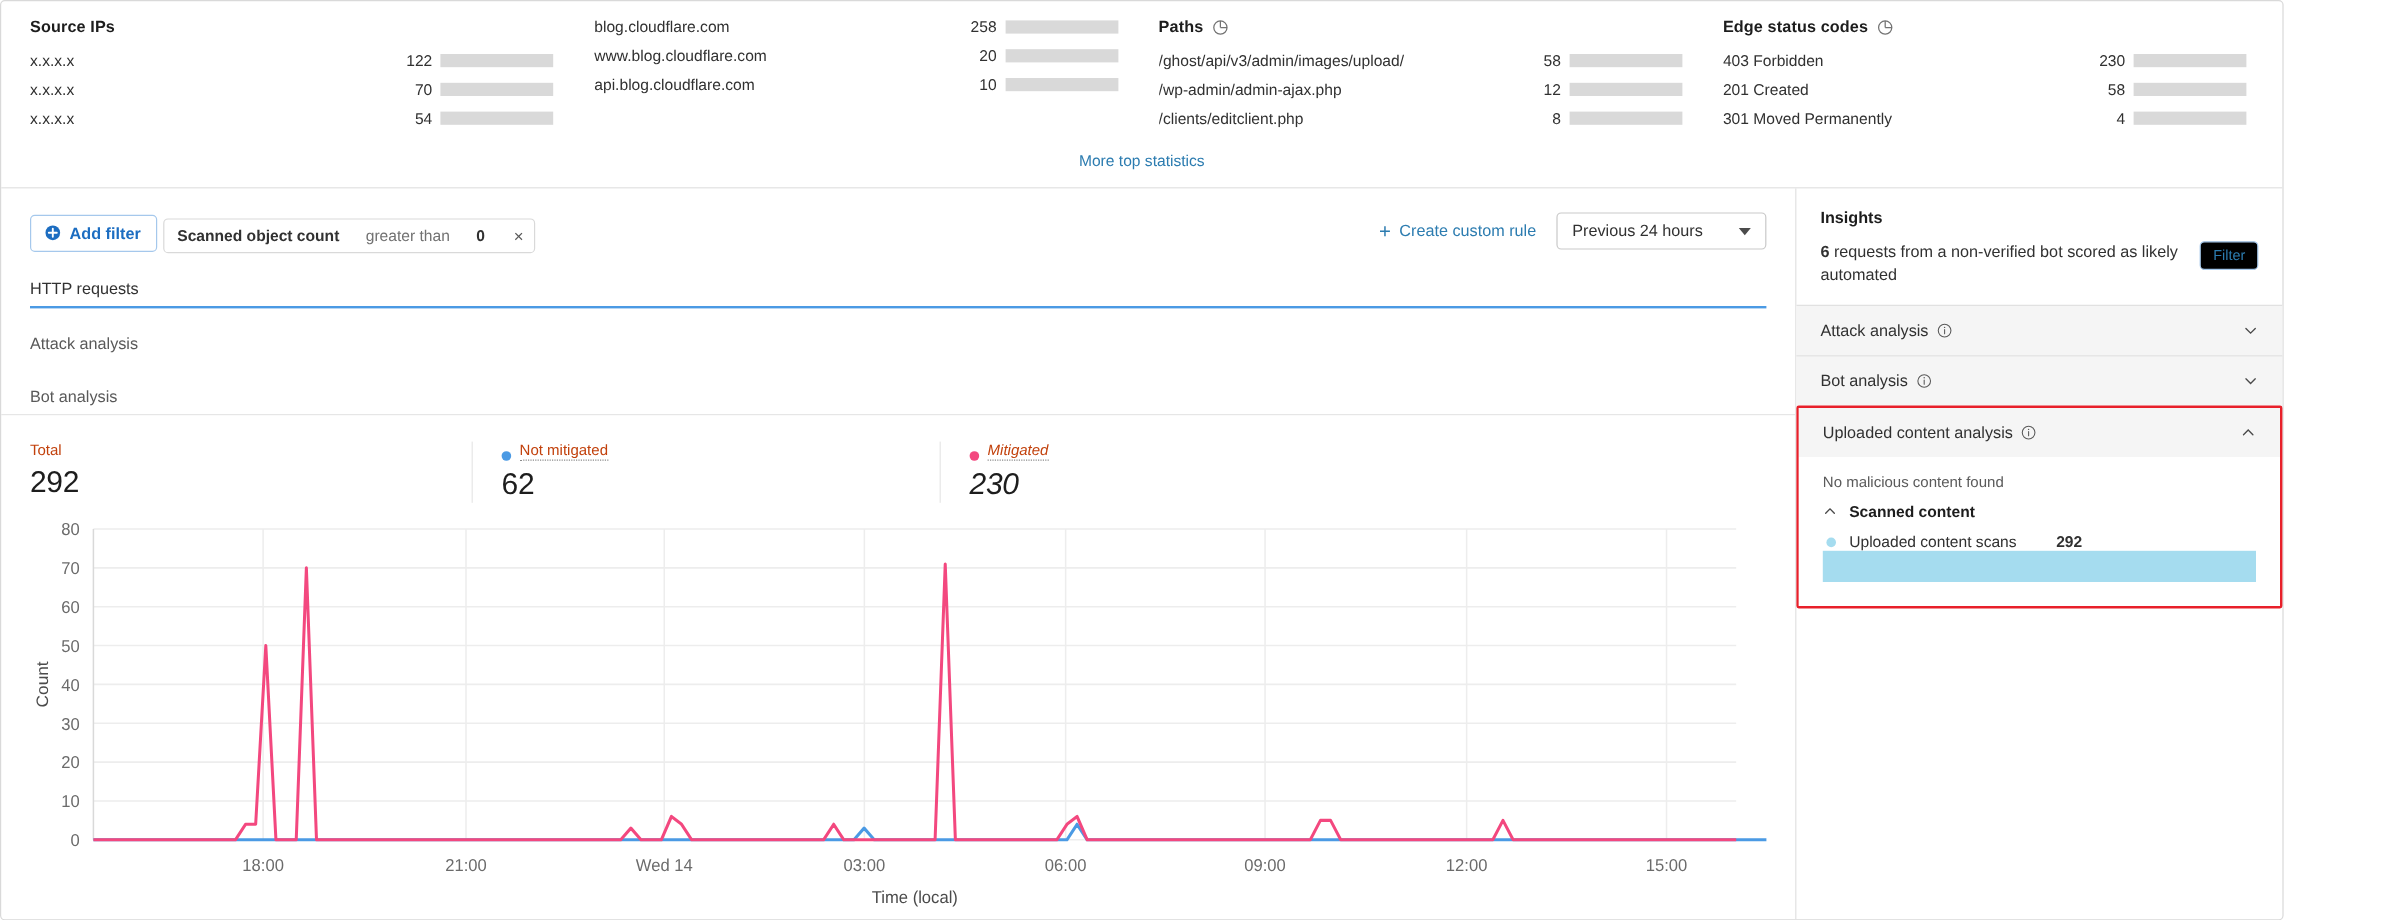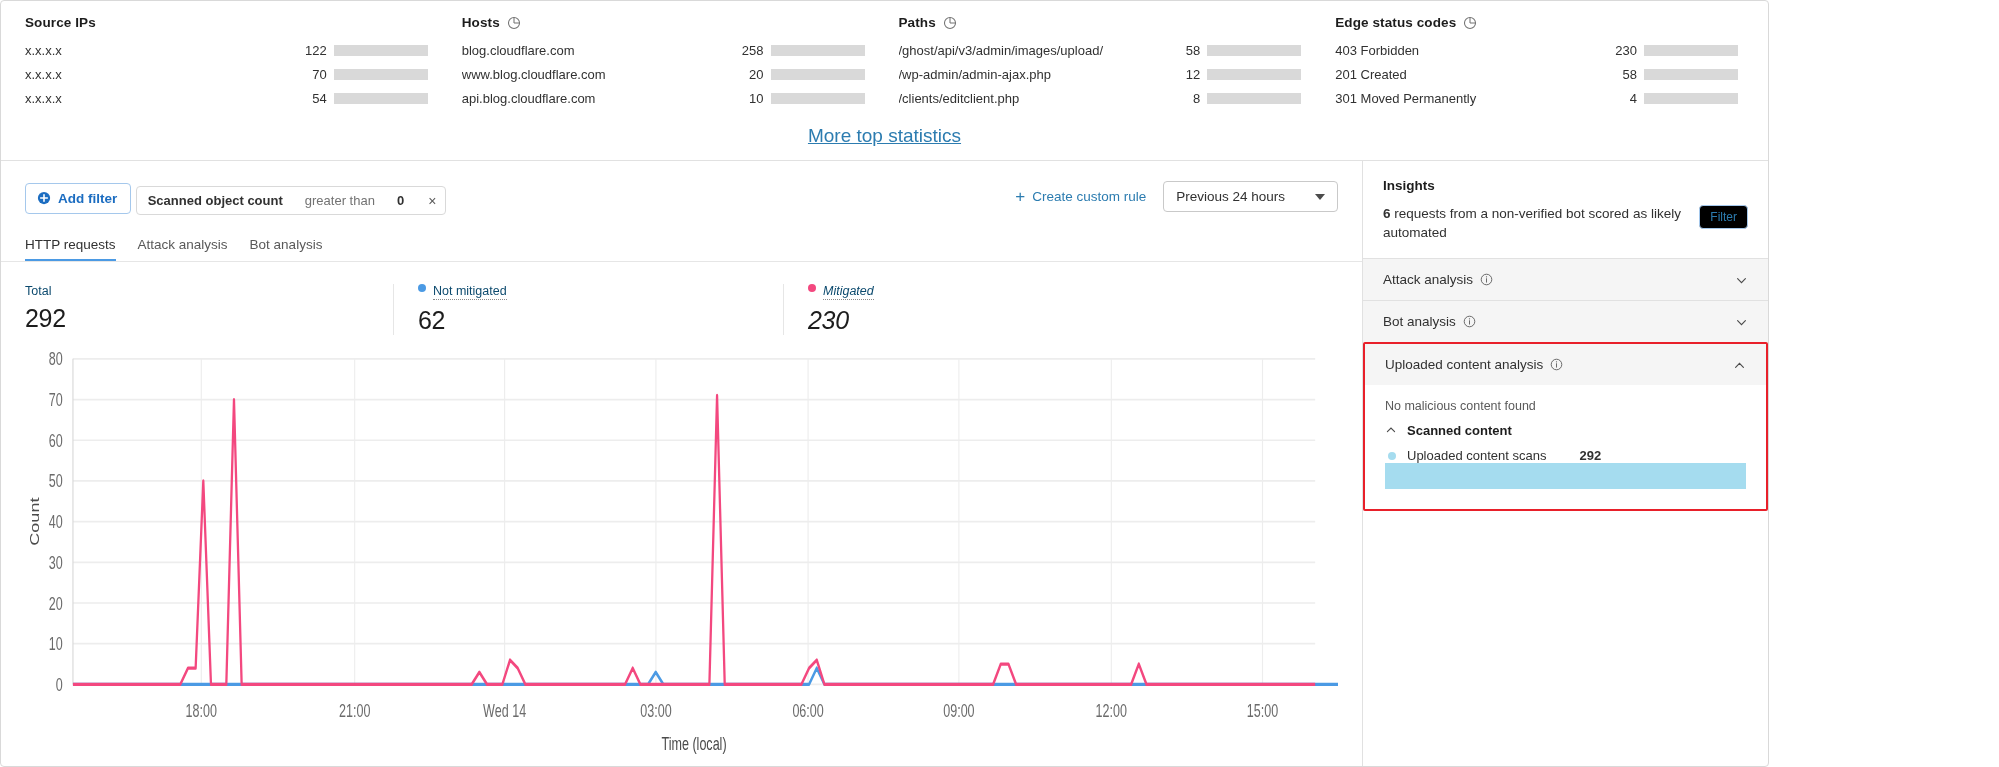--- a/index.html
+++ b/index.html
@@ -4,21 +4,21 @@
 <style>
   * { box-sizing: border-box; margin: 0; padding: 0; }
   html, body {
     width: 1999px; height: 767px;
     background: #ffffff;
     font-family: "Liberation Sans", sans-serif;
     color: #313131;
     overflow: hidden;
   }
   .page {
-    width: 1769px; height: 767px;
+    width: 1903px; height: 767px;
     border: 1px solid #d9d9d9;
     border-radius: 4px;
     position: relative;
     background: #fff;
     display: flex;
     flex-direction: column;
   }
 
   
   .topstats {
@@ -67,23 +67,22 @@
     position: relative;
     overflow: hidden;
   }
   .bar-fill { height: 100%; background: #4d4d4d; }
 
   .more-stats-wrap {
     text-align: center;
     padding: 10px 0 13px 0;
   }
   .more-stats {
-    font-size: 19px;
+    font-size: 13px;
     color: #2c7cb0;
-    text-decoration: underline;
     cursor: pointer;
   }
   .hr { height: 1px; background: #e1e1e1; width: 100%; }
 
   
   .body-split { display: flex; flex: 1 1 auto; min-height: 0; }
   .left-pane { flex: 1 1 auto; min-width: 0; display: flex; flex-direction: column; }
   .right-pane {
     flex: 0 0 406px;
     border-left: 1px solid #e1e1e1;
@@ -157,36 +156,37 @@
     justify-content: space-between;
   }
   .caret { width: 0; height: 0; border-left: 5px solid transparent; border-right: 5px solid transparent; border-top: 6px solid #4b4b4b; }
 
   
   .tabs {
     display: flex;
     gap: 22px;
     padding: 22px 24px 0 24px;
     font-size: 13.5px;
+    flex-direction: column;
   }
   .tab { color: #595959; cursor: pointer; padding-bottom: 7px; }
   .tab.active { color: #313131; border-bottom: 2px solid #4b9ae4; }
   .tabs-rule { height: 1px; background: #e6e6e6; margin: 0 0 0 0; }
 
   
   .metrics { display: flex; padding: 22px 24px 0 24px; }
   .metric { padding-right: 30px; }
   .metric.m1 { flex: 0 0 368px; }
   .metric.m2 { flex: 0 0 390px; border-left: 1px solid #e6e6e6; padding-left: 24px; }
   .metric.m3 { flex: 0 0 380px; border-left: 1px solid #e6e6e6; padding-left: 24px; font-style: italic; }
   .metric-label {
     font-size: 12.5px;
-    color: #0c4a6e;
-    display: flex;
-    align-items: flex-start;
+    color: #c2410c;
+    display: flex;
+    align-items: flex-end;
     gap: 7px;
     margin-bottom: 6px;
   }
   .dot { width: 8px; height: 8px; border-radius: 50%; display: inline-block; }
   .metric-label .underlined {
     border-bottom: 1px dotted #8a8a8a;
     padding-bottom: 1px;
     cursor: help;
   }
   .metric-value { font-size: 25px; color: #1d1d1d; font-weight: normal; letter-spacing: -.3px; }
@@ -281,29 +281,20 @@
         <span class="bar-track"><span class="bar-fill" style="width:27%"></span></span>
       </div>
       <div class="stat-row">
         <span class="stat-label">x.x.x.x</span>
         <span class="stat-value">54</span>
         <span class="bar-track"><span class="bar-fill" style="width:21%"></span></span>
       </div>
     </div>
 
     <div class="stat-col">
-      <div class="stat-head">
-        <span>Hosts</span>
-        <span class="pie-icon">
-          <svg viewBox="0 0 16 16" width="14" height="14" fill="none" stroke="currentColor" stroke-width="1.2">
-              <circle cx="8" cy="8" r="6.3"></circle>
-              <path d="M8 8 V1.7 M8 8 H14.3"></path>
-            </svg>
-        </span>
-      </div>
       <div class="stat-row">
         <span class="stat-label">blog.cloudflare.com</span>
         <span class="stat-value">258</span>
         <span class="bar-track"><span class="bar-fill" style="width:88%"></span></span>
       </div>
       <div class="stat-row">
         <span class="stat-label">www.blog.cloudflare.com</span>
         <span class="stat-value">20</span>
         <span class="bar-track"><span class="bar-fill" style="width:7%"></span></span>
       </div>

